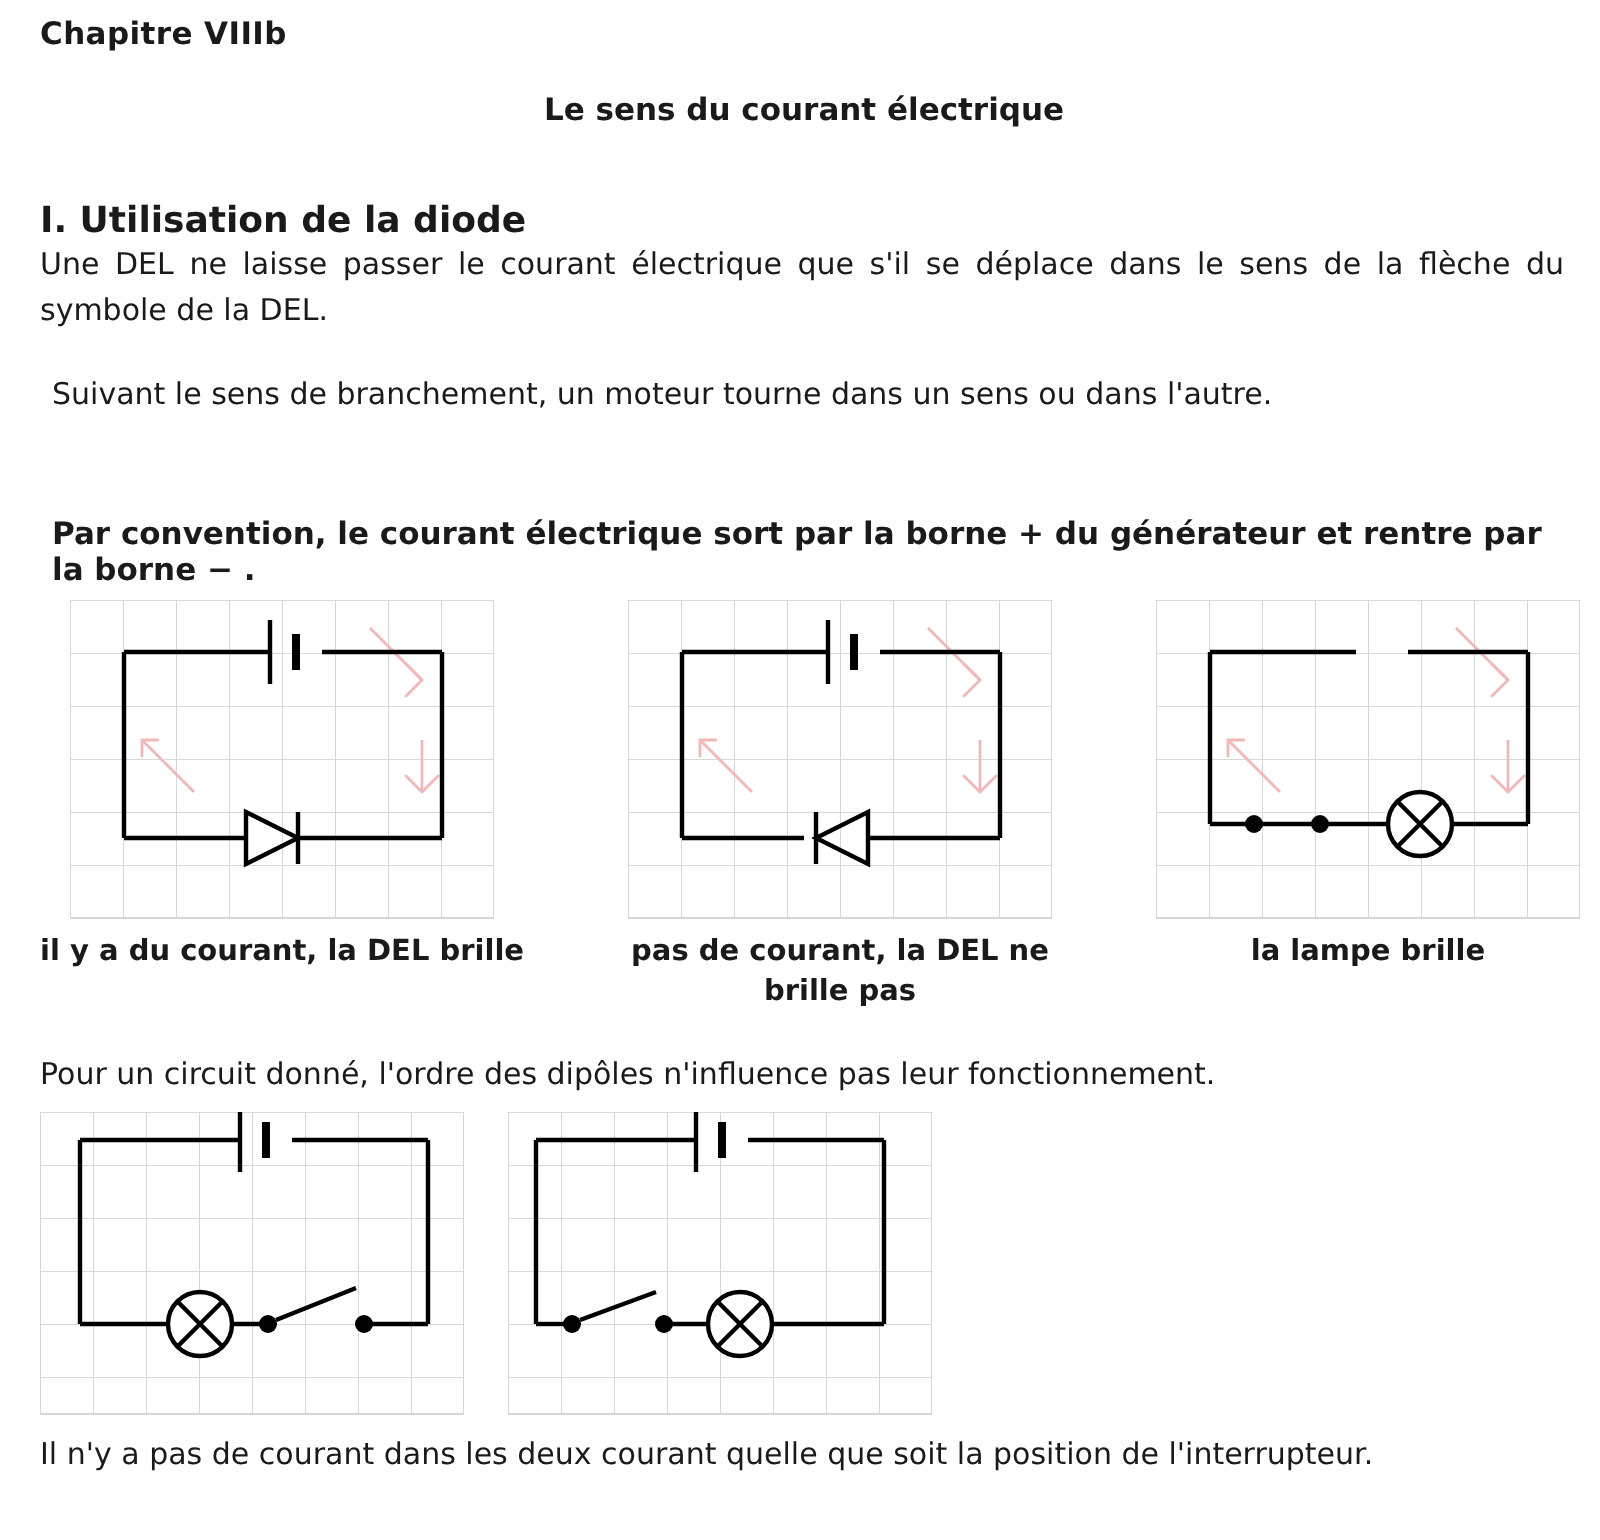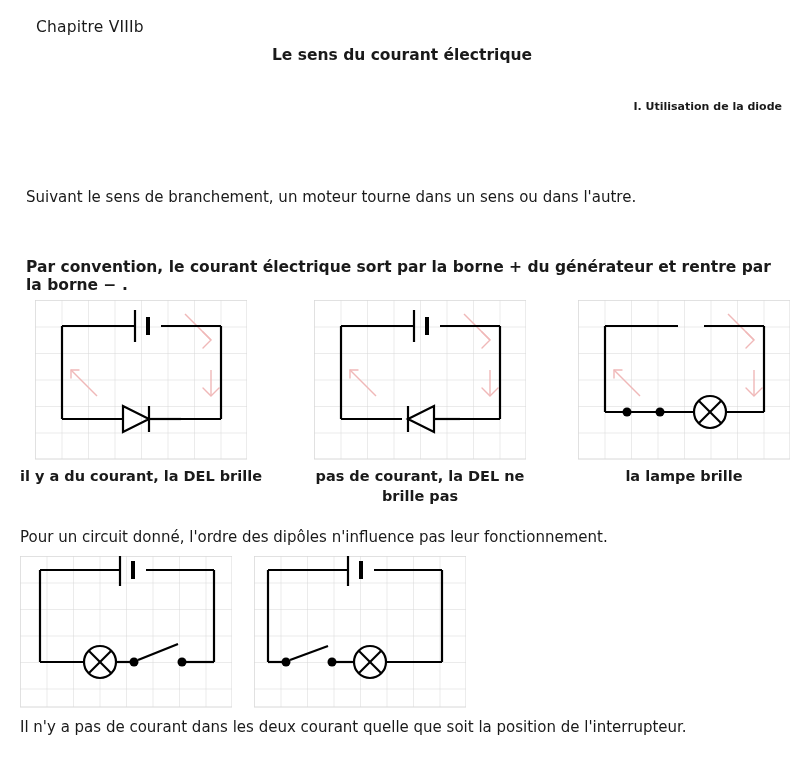--- a/index.html
+++ b/index.html
@@ -17,41 +17,39 @@
   .page {
     position: relative;
     width: 800px;
     height: 770px;
     padding: 0;
     box-sizing: border-box;
   }
   .chapter {
     position: absolute;
     left: 20px;
-    top: 18px;
+    top: 8px;
     font-size: 15.5px;
-    font-weight: normal;
+    font-weight: bold;
     letter-spacing: 0.2px;
-    margin-left: 16px;
   }
   .doc-title {
     position: absolute;
     left: 0;
     right: 0;
     top: 46px;
     text-align: center;
     font-size: 15.5px;
     font-weight: bold;
     padding-left: 4px;
   }
   .section-head {
-    font-size: 11px;
+    font-size: 18px;
     font-weight: bold;
     margin: 0;
-    text-align: right;
   }
   .body-text {
     font-size: 15px;
     line-height: 1.55;
     margin: 0;
     text-align: justify;
   }
   .block-I {
     position: absolute;
     left: 20px;
@@ -125,20 +123,21 @@
 </head>
 <body>
 
 <div class="page">
 
   <div class="chapter">Chapitre VIIIb</div>
   <div class="doc-title">Le sens du courant électrique</div>
 
   <div class="block-I">
     <div class="section-head">I. Utilisation de la diode</div>
+    <p class="body-text">Une DEL ne laisse passer le courant électrique que s'il se déplace dans le sens de la flèche du symbole de la DEL.</p>
   </div>
 
   <div class="block-II">
     <p class="body-text para-indent">Suivant le sens de branchement, un moteur tourne dans un sens ou dans l'autre.</p>
   </div>
 
   <div class="block-III">
     <div class="convention">Par convention, le courant électrique sort par la borne + du générateur et rentre par la borne − .</div>
   </div>
 

